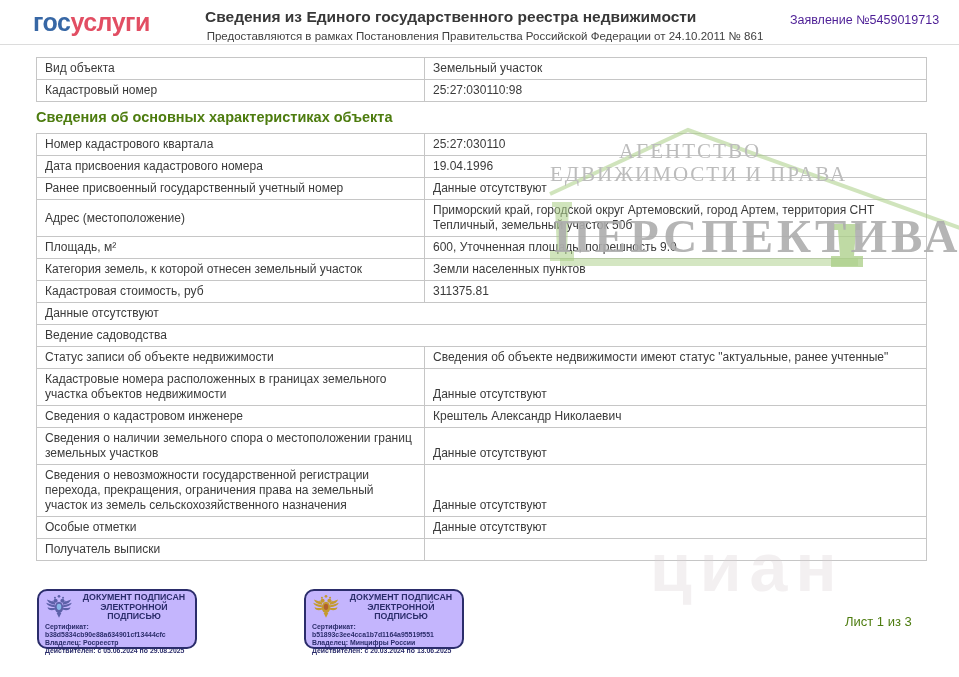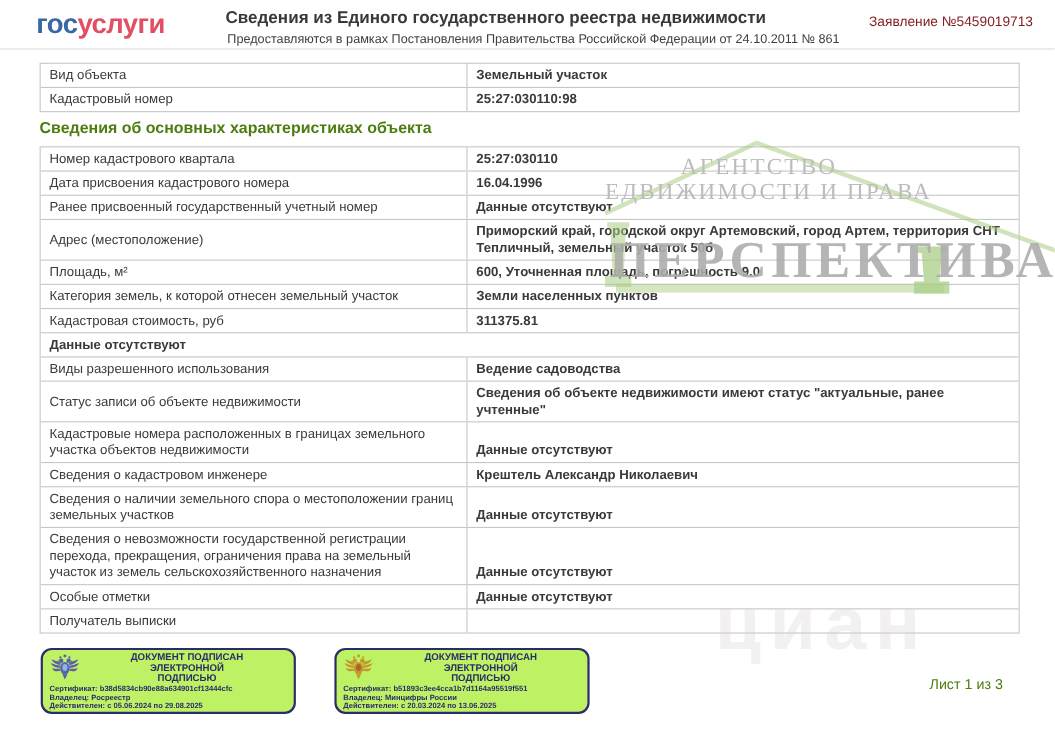--- a/index.html
+++ b/index.html
@@ -9,47 +9,47 @@
     overflow:hidden;
   }
 
   
   .logo { position:absolute; left:33px; top:8px; font-size:25px; font-weight:bold; letter-spacing:-0.5px; }
   .logo-blue { color:var(--logo-blue); }
   .logo-red  { color:var(--logo-red); }
   .hdr-center { position:absolute; left:205px; top:8px; width:560px; }
   .doc-title { font-size:15.5px; font-weight:bold; color:#383838; line-height:18px; }
   .doc-subtitle { font-size:11.5px; color:#3f3f3f; margin-top:4px;text-align:center; }
-  .application-number { position:absolute; left:790px; top:13px; font-size:12.5px; color:#7f1d1d;text-align:center; }
+  .application-number { position:absolute; left:790px; top:13px; font-size:12.5px; color:#4c1d95;text-align:center; }
   .hdr-line { position:absolute; left:0; top:44px; width:959px; height:1px; background:#dcdcdc; }
 
   
   .tbl { position:absolute; left:36px; width:891px; border:1px solid var(--border-gray); box-sizing:border-box; background:transparent; }
   .row { display:flex; align-items:flex-end; border-top:1px solid var(--border-gray); }
   .row:first-of-type { border-top:none; }
   .cell { padding:3px 8px; font-size:12px; line-height:15px; box-sizing:border-box; }
   .label { width:388px; align-self:stretch; display:flex; align-items:center; border-right:1px solid var(--border-gray); }
-  .value { flex:1; display:flex; align-items:center; min-height:15px;font-weight:bold; }
+  .value { flex:1; display:flex; align-items:center; min-height:15px; }
   .tbl-object { top:57px; }
   .section-title { position:absolute; left:36px; top:109px; margin:0; font-size:14.5px; font-weight:bold; color:#4d7c0f; }
   .tbl-main { top:133px; }
 
   
   .watermark-agency { position:absolute; left:548px; top:124px; width:414px; height:152px; pointer-events:none; z-index:5; }
   .wm-serif { font-family:"Liberation Serif", serif; }
   .watermark-cian {
     position:absolute; left:650px; top:528px; z-index:4; pointer-events:none;
     font-family:"Liberation Sans", sans-serif; font-weight:bold;
     font-size:68px; letter-spacing:8px; color:var(--wm-cian);
   }
 
   
   .stamp {
-    position:absolute; top:589px; width:232px; height:60px; box-sizing:border-box;
-    border:2px solid var(--stamp-navy); border-radius:10px; background:#bef264;
+    position:absolute; top:589px; width:160px; height:60px; box-sizing:border-box;
+    border:2px solid var(--stamp-navy); border-radius:10px; background:#c4b5fd;
     color:var(--stamp-navy); z-index:6;
   }
   .stamp-1 { left:37px; }
   .stamp-2 { left:304px; }
   .stamp-top { display:flex; align-items:center; gap:3px; padding:2px 4px 0 5px; }
   .eagle { width:30px; height:27px; flex:0 0 auto; }
   .eagle-blue { color:var(--stamp1-eagle); }
   .eagle-gold { color:var(--stamp2-eagle); }
   .eagle-blue .shield { fill:var(--stamp1-shield); }
   .eagle-gold .shield { fill:var(--stamp2-shield); }
@@ -104,21 +104,21 @@
 
   <section class="tbl tbl-main">
 
       <div class="row">
         <div class="cell label">Номер кадастрового квартала</div>
         <div class="cell value">25:27:030110</div>
       </div>
 
       <div class="row">
         <div class="cell label">Дата присвоения кадастрового номера</div>
-        <div class="cell value">16.04.1996</div>
+        <div class="cell value">19.04.1996</div>
       </div>
 
       <div class="row">
         <div class="cell label">Ранее присвоенный государственный учетный номер</div>
         <div class="cell value">Данные отсутствуют</div>
       </div>
 
       <div class="row">
         <div class="cell label">Адрес (местоположение)</div>
         <div class="cell value">Приморский край, городской округ Артемовский, город Артем, территория СНТ Тепличный, земельный участок 50б</div>
@@ -137,21 +137,20 @@
       <div class="row">
         <div class="cell label">Кадастровая стоимость, руб</div>
         <div class="cell value">311375.81</div>
       </div>
 
       <div class="row">
         <div class="cell value">Данные отсутствуют</div>
       </div>
 
       <div class="row">
-        <div class="cell label">Виды разрешенного использования</div>
         <div class="cell value">Ведение садоводства</div>
       </div>
 
       <div class="row">
         <div class="cell label">Статус записи об объекте недвижимости</div>
         <div class="cell value">Сведения об объекте недвижимости имеют статус "актуальные, ранее учтенные"</div>
       </div>
 
       <div class="row">
         <div class="cell label">Кадастровые номера расположенных в границах земельного участка объектов недвижимости</div>

